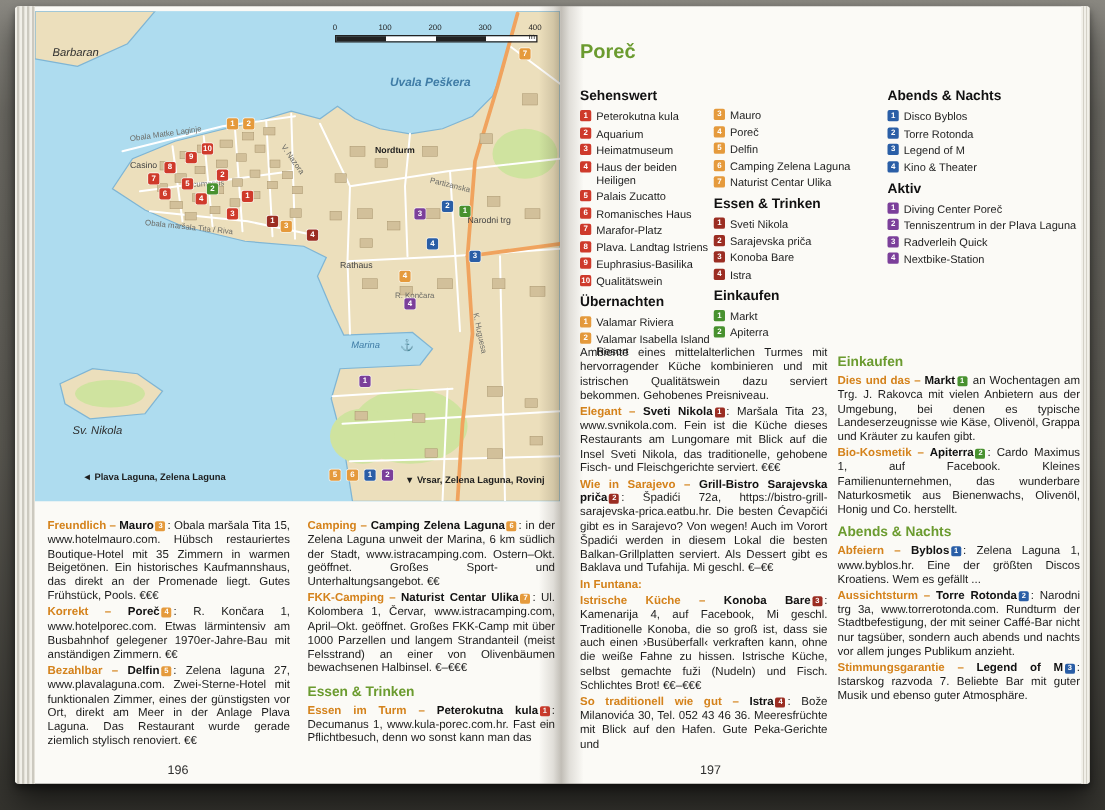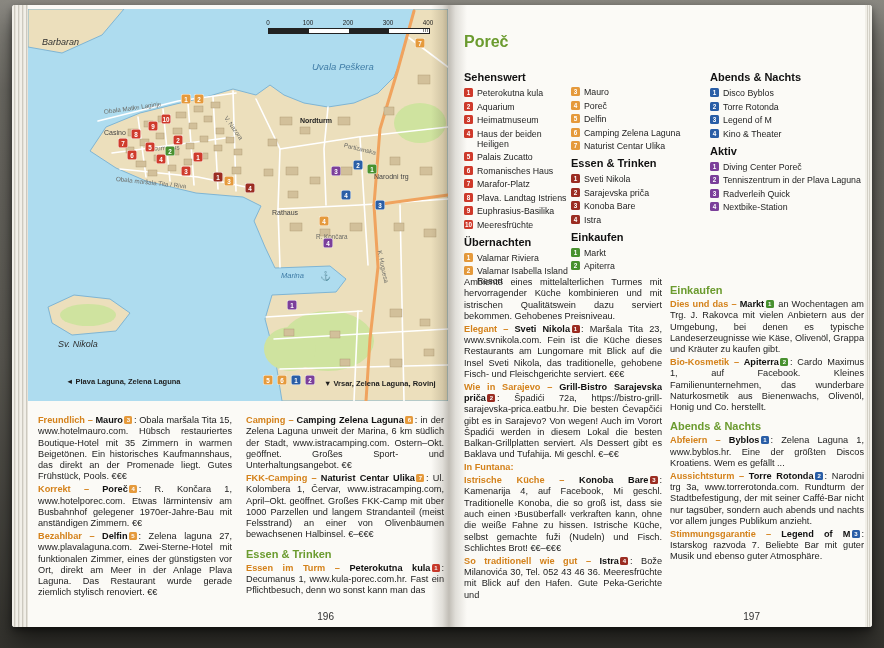--- a/index.html
+++ b/index.html
@@ -58,21 +58,21 @@
   .tcol p{margin:0 0 1.5px 0;font-size:9.2px;line-height:11.3px;text-align:justify;color:#1c1c1c;overflow-wrap:break-word;}
   .lead,.sublead{color:var(--lead);font-weight:bold;}
   .pname{font-weight:bold;color:#111;}
   .theader{color:var(--accent);font-weight:bold;font-size:11px;margin:7px 0 3px;}
   .imk{display:inline-block;min-width:8px;height:8px;padding:0 1px;box-sizing:border-box;border-radius:1.5px;
     color:#fff;font-size:6px;line-height:8px;text-align:center;font-weight:bold;vertical-align:1px;margin:0 1.5px;}
   #lp-col1{left:26px;top:410px;width:194px;height:192px;}
   #lp-col2{left:234px;top:410px;width:198px;height:192px;}
   #rp-col1{left:452px;top:272px;width:198px;height:332px;}
   #rp-col2{left:658px;top:272px;width:194px;height:332px;}
-  .pagenum{position:absolute;top:606px;width:200px;text-align:right;font-size:10px;color:#2e2e2e;}
+  .pagenum{position:absolute;top:606px;width:200px;text-align:left;font-size:10px;color:#2e2e2e;}
   .pagenum.left{left:122px;} .pagenum.right{left:548px;}
 </style>
 </head>
 <body>
 
 <div class="book">
   <div class="edge-left"></div>
   <div class="edge-right"></div>
 
   <div>
@@ -174,21 +174,21 @@
         <div id="scale-labels">
             <span style="left: 0px;">0</span>
             <span style="left: 40px;">100</span>
             <span style="left: 80px;">200</span>
             <span style="left: 120px;">300</span>
             <span style="left: 160px;">400 m</span>
           </div>
       </div>
       <div id="map-labels">
           <div class="map-label place" style="left: 14px; top: 28px;">Barbaran</div>
-          <div class="map-label water" style="left: 284px; top: 52px;">Uvala Peškera</div>
+          <div class="map-label water" style="left: 284px; top: 52px; font-weight: bold;">Uvala Peškera</div>
           <div class="map-label place" style="left: 30px; top: 330px;">Sv. Nikola</div>
           <div class="map-label water-sm" style="left: 253px; top: 262px;">Marina</div>
           <div class="map-label anchor" style="left: 292px; top: 262px;">⚓</div>
           <div class="map-label poi" style="left: 76px; top: 120px;">Casino</div>
           <div class="map-label poi-bold" style="left: 272px; top: 108px;">Nordturm</div>
           <div class="map-label poi" style="left: 244px; top: 200px;">Rathaus</div>
           <div class="map-label poi" style="left: 346px; top: 164px;">Narodni trg</div>
           <div class="map-label street" style="left: 88px; top: 166px; transform: rotate(6deg);">Obala maršala Tita / Riva</div>
           <div class="map-label street" style="left: 76px; top: 99px; transform: rotate(-8deg);">Obala Matke Laginje</div>
           <div class="map-label street" style="left: 118px; top: 136px; transform: rotate(-3deg);">Decumanus</div>
@@ -282,21 +282,21 @@
           <div class="legend-item">
             <span class="mk mk-red">8</span>
             <span class="legend-label">Plava. Landtag Istriens</span>
           </div>
           <div class="legend-item">
             <span class="mk mk-red">9</span>
             <span class="legend-label">Euphrasius-Basilika</span>
           </div>
           <div class="legend-item">
             <span class="mk mk-red">10</span>
-            <span class="legend-label">Meeresfrüchte</span>
+            <span class="legend-label">Qualitätswein</span>
           </div>
           <div class="legend-header">Übernachten</div>
           <div class="legend-item">
             <span class="mk mk-orange">1</span>
             <span class="legend-label">Valamar Riviera</span>
           </div>
           <div class="legend-item">
             <span class="mk mk-orange">2</span>
             <span class="legend-label">Valamar Isabella Island Resort</span>
           </div>

